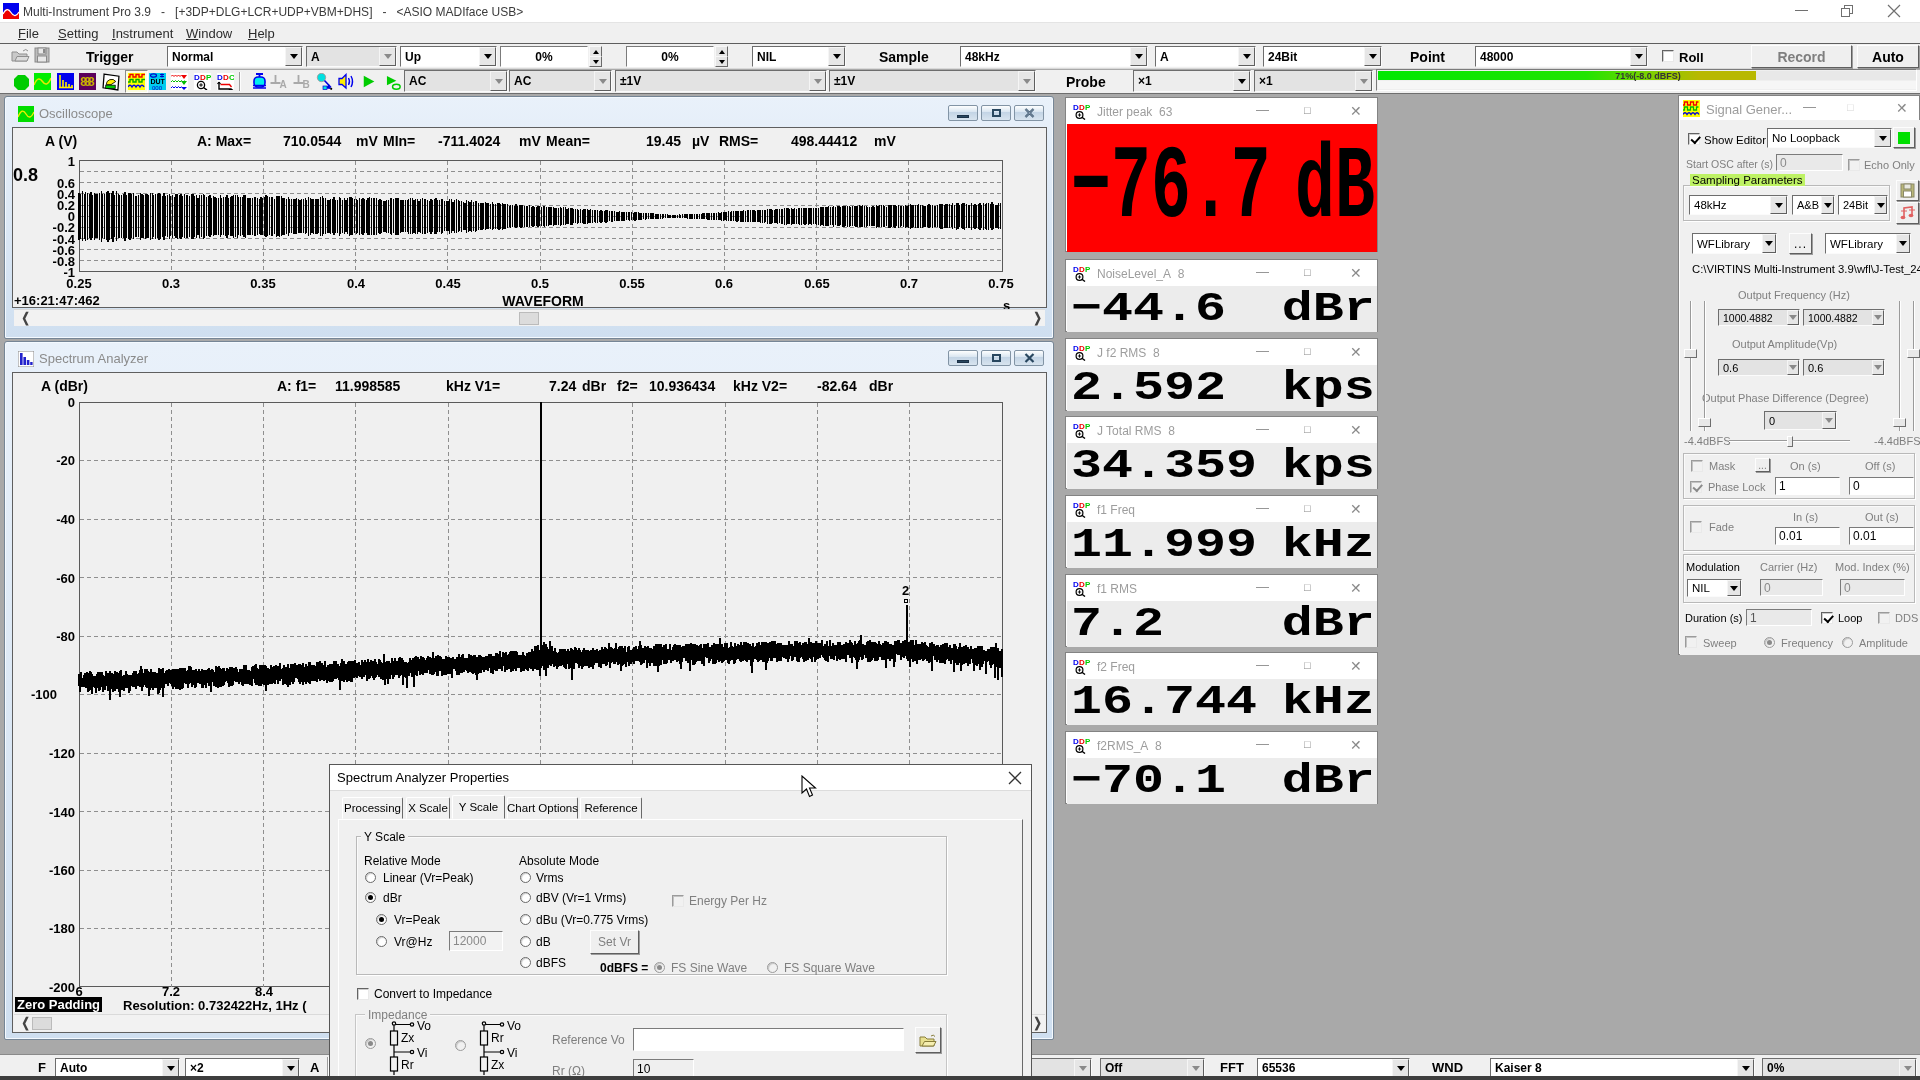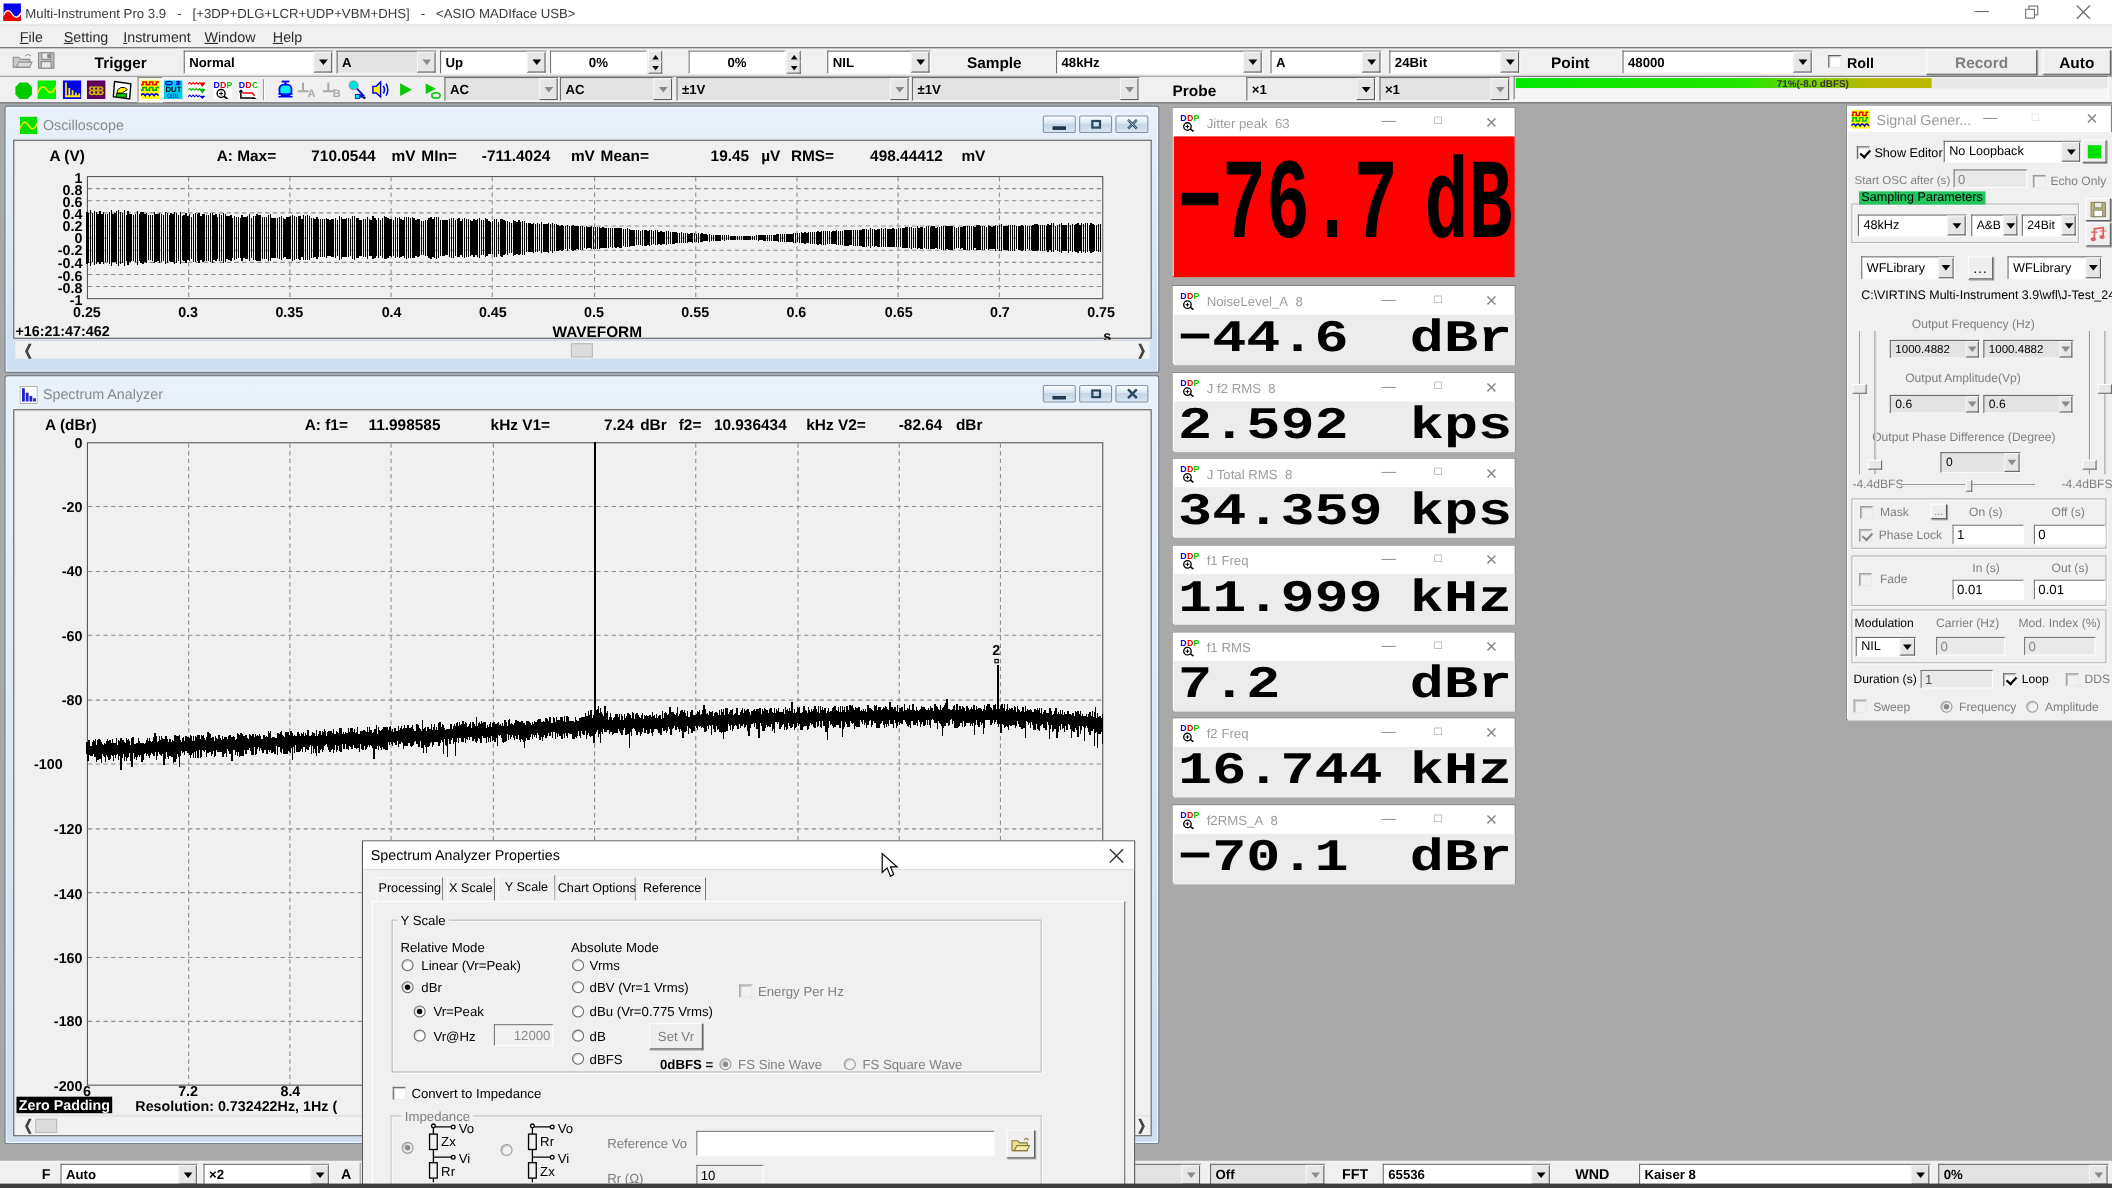--- a/index.html
+++ b/index.html
@@ -292,21 +292,21 @@
 <div class="abs b" style="left:679px;top:5px;font-size:14px">µV</div>
 <div class="abs b" style="left:706px;top:5px;font-size:14px">RMS=</div>
 <div class="abs b" style="left:778px;top:5px;font-size:14px">498.44412</div>
 <div class="abs b" style="left:861px;top:5px;font-size:14px">mV</div>
 <svg class="abs" style="left:0;top:0" width="1035" height="205">
 <rect x="66.5" y="32.5" width="923" height="111" fill="#f0f0f0" stroke="#5a5a5a" stroke-width="1"></rect>
 <path d="M67 43.5H989M67 54.5H989M67 65.5H989M67 77.5H989M67 88.5H989M67 99.5H989M67 110.5H989M67 121.5H989M67 132.5H989M158.5 33V144M250.5 33V144M342.5 33V144M434.5 33V144M527.5 33V144M619.5 33V144M711.5 33V144M803.5 33V144M895.5 33V144" stroke="#8f8f8f" stroke-width="1" fill="none" stroke-dasharray="4 3"></path>
 <path transform="translate(-12,-127)" d="M78.0 191.6V238.9M79.7 192.5V238.0M81.4 190.1V240.4M83.1 193.0V237.5M84.8 190.8V239.7M86.5 191.7V238.8M88.2 193.2V237.3M89.9 191.1V239.4M91.6 193.5V237.0M93.3 191.6V238.9M95.0 193.4V237.1M96.7 193.4V237.1M98.4 191.8V238.7M100.1 190.0V240.5M101.8 193.4V237.1M103.5 193.0V237.5M105.2 191.1V239.4M106.9 189.7V240.8M108.6 191.5V239.0M110.3 192.4V238.1M112.0 189.7V240.8M113.7 194.1V236.4M115.4 190.4V240.1M117.1 193.1V237.4M118.8 193.8V236.7M120.5 194.0V236.5M122.2 193.2V237.3M123.9 190.9V239.6M125.6 193.9V236.6M127.3 192.1V238.4M129.0 191.9V238.6M130.7 193.2V237.3M132.4 192.4V238.1M134.1 194.7V235.8M135.8 194.7V235.8M137.5 194.1V236.4M139.2 192.0V238.5M140.9 193.2V237.3M142.6 193.8V236.7M144.3 192.6V237.9M146.0 193.3V237.2M147.7 194.0V236.5M149.4 191.9V238.6M151.1 192.3V238.2M152.8 194.4V236.1M154.5 193.0V237.5M156.2 193.3V237.2M157.9 191.8V238.7M159.6 192.5V238.0M161.3 194.5V236.0M163.0 191.5V239.0M164.7 195.3V235.2M166.4 194.1V236.4M168.1 192.6V237.9M169.8 195.3V235.2M171.5 193.9V236.6M173.2 195.9V234.6M174.9 193.2V237.3M176.6 192.9V237.6M178.3 193.8V236.7M180.0 192.5V238.0M181.7 195.0V235.5M183.4 193.4V237.1M185.1 193.9V236.6M186.8 194.0V236.5M188.5 194.6V235.9M190.2 193.0V237.5M191.9 192.7V237.8M193.6 194.7V235.8M195.3 193.9V236.6M197.0 196.5V234.0M198.7 193.9V236.6M200.4 194.2V236.3M202.1 192.8V237.7M203.8 193.5V237.0M205.5 195.7V234.8M207.2 195.4V235.1M208.9 194.2V236.3M210.6 196.9V233.6M212.3 195.2V235.3M214.0 196.4V234.1M215.7 196.6V233.9M217.4 196.9V233.6M219.1 194.1V236.4M220.8 196.7V233.8M222.5 196.2V234.3M224.2 195.7V234.8M225.9 193.8V236.7M227.6 197.0V233.5M229.3 195.5V235.0M231.0 195.2V235.3M232.7 193.9V236.6M234.4 194.2V236.3M236.1 194.0V236.5M237.8 196.4V234.1M239.5 195.9V234.6M241.2 196.1V234.4M242.9 194.1V236.4M244.6 193.8V236.7M246.3 197.0V233.5M248.0 197.0V233.5M249.7 196.8V233.7M251.4 196.8V233.7M253.1 195.9V234.6M254.8 195.5V235.0M256.5 196.8V233.7M258.2 197.8V232.7M259.9 196.3V234.2M261.6 196.5V234.0M263.3 195.8V234.7M265.0 194.3V236.2M266.7 195.4V235.1M268.4 196.1V234.4M270.1 195.7V234.8M271.8 195.5V235.0M273.5 197.9V232.6M275.2 194.7V235.8M276.9 195.2V235.3M278.6 194.9V235.6M280.3 195.2V235.3M282.0 196.8V233.7M283.7 196.8V233.7M285.4 197.9V232.6M287.1 196.0V234.5M288.8 198.2V232.3M290.5 198.2V232.3M292.2 197.7V232.8M293.9 197.9V232.6M295.6 197.3V233.2M297.3 198.4V232.1M299.0 198.6V231.9M300.7 198.1V232.4M302.4 198.3V232.2M304.1 197.3V233.2M305.8 198.6V231.9M307.5 195.5V235.0M309.2 196.5V234.0M310.9 198.2V232.3M312.6 197.8V232.7M314.3 197.5V233.0M316.0 197.5V233.0M317.7 198.4V232.1M319.4 195.8V234.7M321.1 195.3V235.2M322.8 197.2V233.3M324.5 197.2V233.3M326.2 198.6V231.9M327.9 198.6V231.9M329.6 197.8V232.7M331.3 198.1V232.4M333.0 196.1V234.4M334.7 198.5V232.0M336.4 199.0V231.5M338.1 195.7V234.8M339.8 197.2V233.3M341.5 198.6V231.9M343.2 197.2V233.3M344.9 199.1V231.4M346.6 197.3V233.2M348.3 195.8V234.7M350.0 196.2V234.3M351.7 196.8V233.7M353.4 198.4V232.1M355.1 198.0V232.5M356.8 198.8V231.7M358.5 196.7V233.8M360.2 197.5V233.0M361.9 196.7V233.8M363.6 198.3V232.2M365.3 198.7V231.8M367.0 196.7V233.8M368.7 196.1V234.4M370.4 196.6V233.9M372.1 196.8V233.7M373.8 196.7V233.8M375.5 197.0V233.5M377.2 198.9V231.6M378.9 197.9V232.6M380.6 198.5V232.0M382.3 199.6V230.9M384.0 199.6V230.9M385.7 198.8V231.7M387.4 198.9V231.6M389.1 197.4V233.1M390.8 196.5V234.0M392.5 198.3V232.2M394.2 196.7V233.8M395.9 196.5V234.0M397.6 196.7V233.8M399.3 198.7V231.8M401.0 199.2V231.3M402.7 199.2V231.3M404.4 199.4V231.1M406.1 199.4V231.1M407.8 198.0V232.5M409.5 197.1V233.4M411.2 197.3V233.2M412.9 198.6V231.9M414.6 198.0V232.5M416.3 197.6V232.9M418.0 200.0V230.5M419.7 198.1V232.4M421.4 197.3V233.2M423.1 197.8V232.7M424.8 197.9V232.6M426.5 198.9V231.6M428.2 199.9V230.6M429.9 197.9V232.6M431.6 199.4V231.1M433.3 197.9V232.6M435.0 197.4V233.1M436.7 199.3V231.2M438.4 199.3V231.2M440.1 197.6V232.9M441.8 198.4V232.1M443.5 200.2V230.3M445.2 200.4V230.1M446.9 200.3V230.2M448.6 197.9V232.6M450.3 198.3V232.2M452.0 200.5V230.0M453.7 198.5V232.0M455.4 198.1V232.4M457.1 199.3V231.2M458.8 200.3V230.2M460.5 199.8V230.7M462.2 201.2V229.3M463.9 201.7V228.8M465.6 198.9V231.6M467.3 200.0V230.5M469.0 200.5V230.0M470.7 199.4V231.1M472.4 201.0V229.5M474.1 199.9V230.6M475.8 200.1V230.4M477.5 202.0V228.5M479.2 202.0V228.5M480.9 202.0V228.5M482.6 202.2V228.3M484.3 201.4V229.1M486.0 202.4V228.1M487.7 202.1V228.4M489.4 203.0V227.5M491.1 201.1V229.4M492.8 202.6V227.9M494.5 202.5V228.0M496.2 202.3V228.2M497.9 201.6V228.9M499.6 202.9V227.6M501.3 201.8V228.7M503.0 203.0V227.5M504.7 203.0V227.5M506.4 203.1V227.4M508.1 204.5V226.0M509.8 203.6V226.9M511.5 204.3V226.2M513.2 204.8V225.7M514.9 203.1V227.4M516.6 204.7V225.8M518.3 204.1V226.4M520.0 203.7V226.8M521.7 204.1V226.4M523.4 204.8V225.7M525.1 204.5V226.0M526.8 204.5V226.0M528.5 204.1V226.4M530.2 205.7V224.8M531.9 204.9V225.6M533.6 205.6V224.9M535.3 205.7V224.8M537.0 204.8V225.7M538.7 205.4V225.1M540.4 205.5V225.0M542.1 205.2V225.3M543.8 205.0V225.5M545.5 206.0V224.5M547.2 205.8V224.7M548.9 206.2V224.3M550.6 206.3V224.2M552.3 206.0V224.5M554.0 206.6V223.9M555.7 206.5V224.0M557.4 206.7V223.8M559.1 206.0V224.5M560.8 206.6V223.9M562.5 206.4V224.1M564.2 206.4V224.1M565.9 207.6V222.9M567.6 207.2V223.3M569.3 206.7V223.8M571.0 207.0V223.5M572.7 208.2V222.3M574.4 208.3V222.2M576.1 207.9V222.6M577.8 208.5V222.0M579.5 208.4V222.1M581.2 208.7V221.8M582.9 208.0V222.5M584.6 207.9V222.6M586.3 207.9V222.6M588.0 209.0V221.5M589.7 208.3V222.2M591.4 208.5V222.0M593.1 209.3V221.2M594.8 208.5V222.0M596.5 208.5V222.0M598.2 209.5V221.0M599.9 208.7V221.8M601.6 209.5V221.0M603.3 209.5V221.0M605.0 209.0V221.5M606.7 209.3V221.2M608.4 210.1V220.4M610.1 210.0V220.5M611.8 210.0V220.5M613.5 210.3V220.2M615.2 210.5V220.0M616.9 210.5V220.0M618.6 210.2V220.3M620.3 211.0V219.5M622.0 210.6V219.9M623.7 210.8V219.7M625.4 211.3V219.2M627.1 211.1V219.4M628.8 210.9V219.6M630.5 211.1V219.4M632.2 211.6V218.9M633.9 211.0V219.5M635.6 211.3V219.2M637.3 211.2V219.3M639.0 212.0V218.5M640.7 212.0V218.5M642.4 212.2V218.3M644.1 211.8V218.7M645.8 212.2V218.3M647.5 212.4V218.1M649.2 212.4V218.1M650.9 212.2V218.3M652.6 212.3V218.2M654.3 212.7V217.8M656.0 212.9V217.6M657.7 212.6V217.9M659.4 212.9V217.6M661.1 212.9V217.6M662.8 213.3V217.2M664.5 213.4V217.1M666.2 213.3V217.2M667.9 213.5V217.0M669.6 213.7V216.8M671.3 213.5V217.0M673.0 213.7V216.8M674.7 213.6V216.9M676.4 213.7V216.8M678.1 213.3V217.2M679.8 213.5V217.0M681.5 213.1V217.4M683.2 213.2V217.3M684.9 213.2V217.3M686.6 213.0V217.5M688.3 212.7V217.8M690.0 212.9V217.6M691.7 212.9V217.6M693.4 212.6V217.9M695.1 212.7V217.8M696.8 212.6V217.9M698.5 212.5V218.0M700.2 212.5V218.0M701.9 212.3V218.2M703.6 212.2V218.3M705.3 212.1V218.4M707.0 211.7V218.8M708.7 211.9V218.6M710.4 211.6V218.9M712.1 211.8V218.7M713.8 211.5V219.0M715.5 211.7V218.8M717.2 211.4V219.1M718.9 211.5V219.0M720.6 210.8V219.7M722.3 210.9V219.6M724.0 211.1V219.4M725.7 210.7V219.8M727.4 210.2V220.3M729.1 210.9V219.6M730.8 210.1V220.4M732.5 210.4V220.1M734.2 210.2V220.3M735.9 209.8V220.7M737.6 210.1V220.4M739.3 209.9V220.6M741.0 209.6V220.9M742.7 209.2V221.3M744.4 209.8V220.7M746.1 209.1V221.4M747.8 209.1V221.4M749.5 209.1V221.4M751.2 209.3V221.2M752.9 209.3V221.2M754.6 209.6V220.9M756.3 209.4V221.1M758.0 209.4V221.1M759.7 208.5V222.0M761.4 209.0V221.5M763.1 209.0V221.5M764.8 209.1V221.4M766.5 208.0V222.5M768.2 207.8V222.7M769.9 208.0V222.5M771.6 208.5V222.0M773.3 208.5V222.0M775.0 208.3V222.2M776.7 208.0V222.5M778.4 208.3V222.2M780.1 207.8V222.7M781.8 208.0V222.5M783.5 206.9V223.6M785.2 206.8V223.7M786.9 207.3V223.2M788.6 207.7V222.8M790.3 206.5V224.0M792.0 207.5V223.0M793.7 207.3V223.2M795.4 207.8V222.7M797.1 207.1V223.4M798.8 206.9V223.6M800.5 206.7V223.8M802.2 207.2V223.3M803.9 206.6V223.9M805.6 207.4V223.1M807.3 206.9V223.6M809.0 207.2V223.3M810.7 206.6V223.9M812.4 207.2V223.3M814.1 207.2V223.3M815.8 206.6V223.9M817.5 206.7V223.8M819.2 206.0V224.5M820.9 206.1V224.4M822.6 205.6V224.9M824.3 205.7V224.8M826.0 205.6V224.9M827.7 205.2V225.3M829.4 206.1V224.4M831.1 206.1V224.4M832.8 204.8V225.7M834.5 206.4V224.1M836.2 205.2V225.3M837.9 205.3V225.2M839.6 206.4V224.1M841.3 204.9V225.6M843.0 204.7V225.8M844.7 205.2V225.3M846.4 204.9V225.6M848.1 204.7V225.8M849.8 206.0V224.5M851.5 205.2V225.3M853.2 205.2V225.3M854.9 204.5V226.0M856.6 204.5V226.0M858.3 204.4V226.1M860.0 204.9V225.6M861.7 204.2V226.3M863.4 204.6V225.9M865.1 204.5V226.0M866.8 205.5V225.0M868.5 205.9V224.6M870.2 205.6V224.9M871.9 205.1V225.4M873.6 205.6V224.9M875.3 204.0V226.5M877.0 204.6V225.9M878.7 204.4V226.1M880.4 204.4V226.1M882.1 204.2V226.3M883.8 204.6V225.9M885.5 205.6V224.9M887.2 203.9V226.6M888.9 203.9V226.6M890.6 204.4V226.1M892.3 204.3V226.2M894.0 204.0V226.5M895.7 205.3V225.2M897.4 203.8V226.7M899.1 204.8V225.7M900.8 205.2V225.3M902.5 204.7V225.8M904.2 203.7V226.8M905.9 204.8V225.7M907.6 203.6V226.9M909.3 203.0V227.5M911.0 204.0V226.5M912.7 204.3V226.2M914.4 204.0V226.5M916.1 203.5V227.0M917.8 203.3V227.2M919.5 203.6V226.9M921.2 203.5V227.0M922.9 204.8V225.7M924.6 204.6V225.9M926.3 204.3V226.2M928.0 203.1V227.4M929.7 204.1V226.4M931.4 203.5V227.0M933.1 204.7V225.8M934.8 204.6V225.9M936.5 204.1V226.4M938.2 203.1V227.4M939.9 203.0V227.5M941.6 203.0V227.5M943.3 203.9V226.6M945.0 203.3V227.2M946.7 203.4V227.1M948.4 203.4V227.1M950.1 204.2V226.3M951.8 202.3V228.2M953.5 203.9V226.6M955.2 202.0V228.5M956.9 202.1V228.4M958.6 204.3V226.2M960.3 203.1V227.4M962.0 202.2V228.3M963.7 201.8V228.7M965.4 203.1V227.4M967.1 203.5V227.0M968.8 203.6V226.9M970.5 201.7V228.8M972.2 203.5V227.0M973.9 202.6V227.9M975.6 203.6V226.9M977.3 202.7V227.8M979.0 201.5V229.0M980.7 203.6V226.9M982.4 201.8V228.7M984.1 202.6V227.9M985.8 201.6V228.9M987.5 202.0V228.5M989.2 203.2V227.3M990.9 201.4V229.1M992.6 202.5V228.0M994.3 203.6V226.9M996.0 203.6V226.9M997.7 202.3V228.2M999.4 202.4V228.1" stroke="#000" stroke-width="1.2" fill="none" shape-rendering="crispEdges"></path>
 </svg>
 <div class="abs b" style="left:0;top:26px;width:62px;text-align:right;font-size:13px">1</div>
-<div class="abs b" style="left:0;top:37px;width:62px;text-align:right;font-size:13px">0.8</div>
+<div class="abs b" style="left:0;top:37px;width:62px;font-size:18px">0.8</div>
 <div class="abs b" style="left:0;top:48px;width:62px;text-align:right;font-size:13px">0.6</div>
 <div class="abs b" style="left:0;top:59px;width:62px;text-align:right;font-size:13px">0.4</div>
 <div class="abs b" style="left:0;top:70px;width:62px;text-align:right;font-size:13px">0.2</div>
 <div class="abs b" style="left:0;top:81px;width:62px;text-align:right;font-size:13px">0</div>
 <div class="abs b" style="left:0;top:92px;width:62px;text-align:right;font-size:13px">-0.2</div>
 <div class="abs b" style="left:0;top:104px;width:62px;text-align:right;font-size:13px">-0.4</div>
 <div class="abs b" style="left:0;top:115px;width:62px;text-align:right;font-size:13px">-0.6</div>
 <div class="abs b" style="left:0;top:126px;width:62px;text-align:right;font-size:13px">-0.8</div>
 <div class="abs b" style="left:0;top:137px;width:62px;text-align:right;font-size:13px">-1</div>
 <div class="abs b" style="left:36px;top:148px;width:60px;text-align:center;font-size:13px">0.25</div>
@@ -576,21 +576,21 @@
         <div class="dd" style="width:17px"></div>
       </div>
 <div class="btn" style="left:213px;top:7px;width:22px;height:21px">
         <div style="width:12px;height:12px;background:#00e000"></div>
       </div>
 <div class="abs g" style="left:6px;top:38px;font-size:10.5px;white-space:nowrap">Start OSC after (s)</div>
 <div class="abs sunk" style="left:96px;top:34px;width:67px;height:17px;background:#e9e9e9;color:#8a8a8a;padding:1px 3px;font-size:12px">0</div>
 <div class="chk dis" style="left:168px;top:39px"></div>
 <div class="abs g" style="left:184px;top:39px;font-size:11px;white-space:nowrap">Echo Only</div>
 <div class="gbx" style="left:3px;top:65px;width:207px;height:36px;border-color:#b9b9b9"></div>
-<div class="abs" style="left:10px;top:54px;background:#22c55e;padding:0 2px;font-size:11.5px;white-space:nowrap">Sampling Parameters</div>
+<div class="abs" style="left:10px;top:54px;background:#bef264;padding:0 2px;font-size:11.5px;white-space:nowrap">Sampling Parameters</div>
 <div class="combo" style="left:9px;top:75px;width:99px;height:20px">
         <div class="txt " style="color:#000;font-size:11.5px">48kHz</div>
         <div class="dd" style="width:17px"></div>
       </div>
 <div class="combo" style="left:112px;top:75px;width:43px;height:20px">
         <div class="txt " style="color:#000;font-size:11px">A&amp;B</div>
         <div class="dd" style="width:13px"></div>
       </div>
 <div class="combo" style="left:158px;top:75px;width:50px;height:20px">
         <div class="txt " style="color:#000;font-size:11px">24Bit</div>
@@ -752,21 +752,21 @@
 <div class="abs" style="left:31px;top:65px;background:#f0f0f0;padding:0 3px;font-size:12px">Y Scale</div>
 <div class="abs " style="left:34px;top:89px;font-size:12px;white-space:nowrap">Relative Mode</div>
 <div class="rad" style="left:35px;top:107px"></div>
 <div class="abs " style="left:53px;top:106px;font-size:12px;white-space:nowrap">Linear (Vr=Peak)</div>
 <div class="rad on" style="left:35px;top:127px"></div>
 <div class="abs " style="left:53px;top:126px;font-size:12px;white-space:nowrap">dBr</div>
 <div class="rad on" style="left:46px;top:149px"></div>
 <div class="abs " style="left:64px;top:148px;font-size:12px;white-space:nowrap">Vr=Peak</div>
 <div class="rad" style="left:46px;top:171px"></div>
 <div class="abs " style="left:64px;top:170px;font-size:12px;white-space:nowrap">Vr@Hz</div>
-<div class="abs sunk" style="left:119px;top:166px;width:54px;height:20px;background:#f2f2f2;color:#8a8a8a;padding:2px 17px;font-size:12px">12000</div>
+<div class="abs sunk" style="left:119px;top:166px;width:54px;height:20px;background:#f2f2f2;color:#8a8a8a;padding:2px 3px;font-size:12px">12000</div>
 <div class="abs " style="left:189px;top:89px;font-size:12px;white-space:nowrap">Absolute Mode</div>
 <div class="rad" style="left:190px;top:107px"></div>
 <div class="abs " style="left:206px;top:106px;font-size:12px;white-space:nowrap">Vrms</div>
 <div class="rad" style="left:190px;top:127px"></div>
 <div class="abs " style="left:206px;top:126px;font-size:12px;white-space:nowrap">dBV (Vr=1 Vrms)</div>
 <div class="rad" style="left:190px;top:149px"></div>
 <div class="abs " style="left:206px;top:148px;font-size:12px;white-space:nowrap">dBu (Vr=0.775 Vrms)</div>
 <div class="rad" style="left:190px;top:171px"></div>
 <div class="abs " style="left:206px;top:170px;font-size:12px;white-space:nowrap">dB</div>
 <div class="rad" style="left:190px;top:192px"></div>

